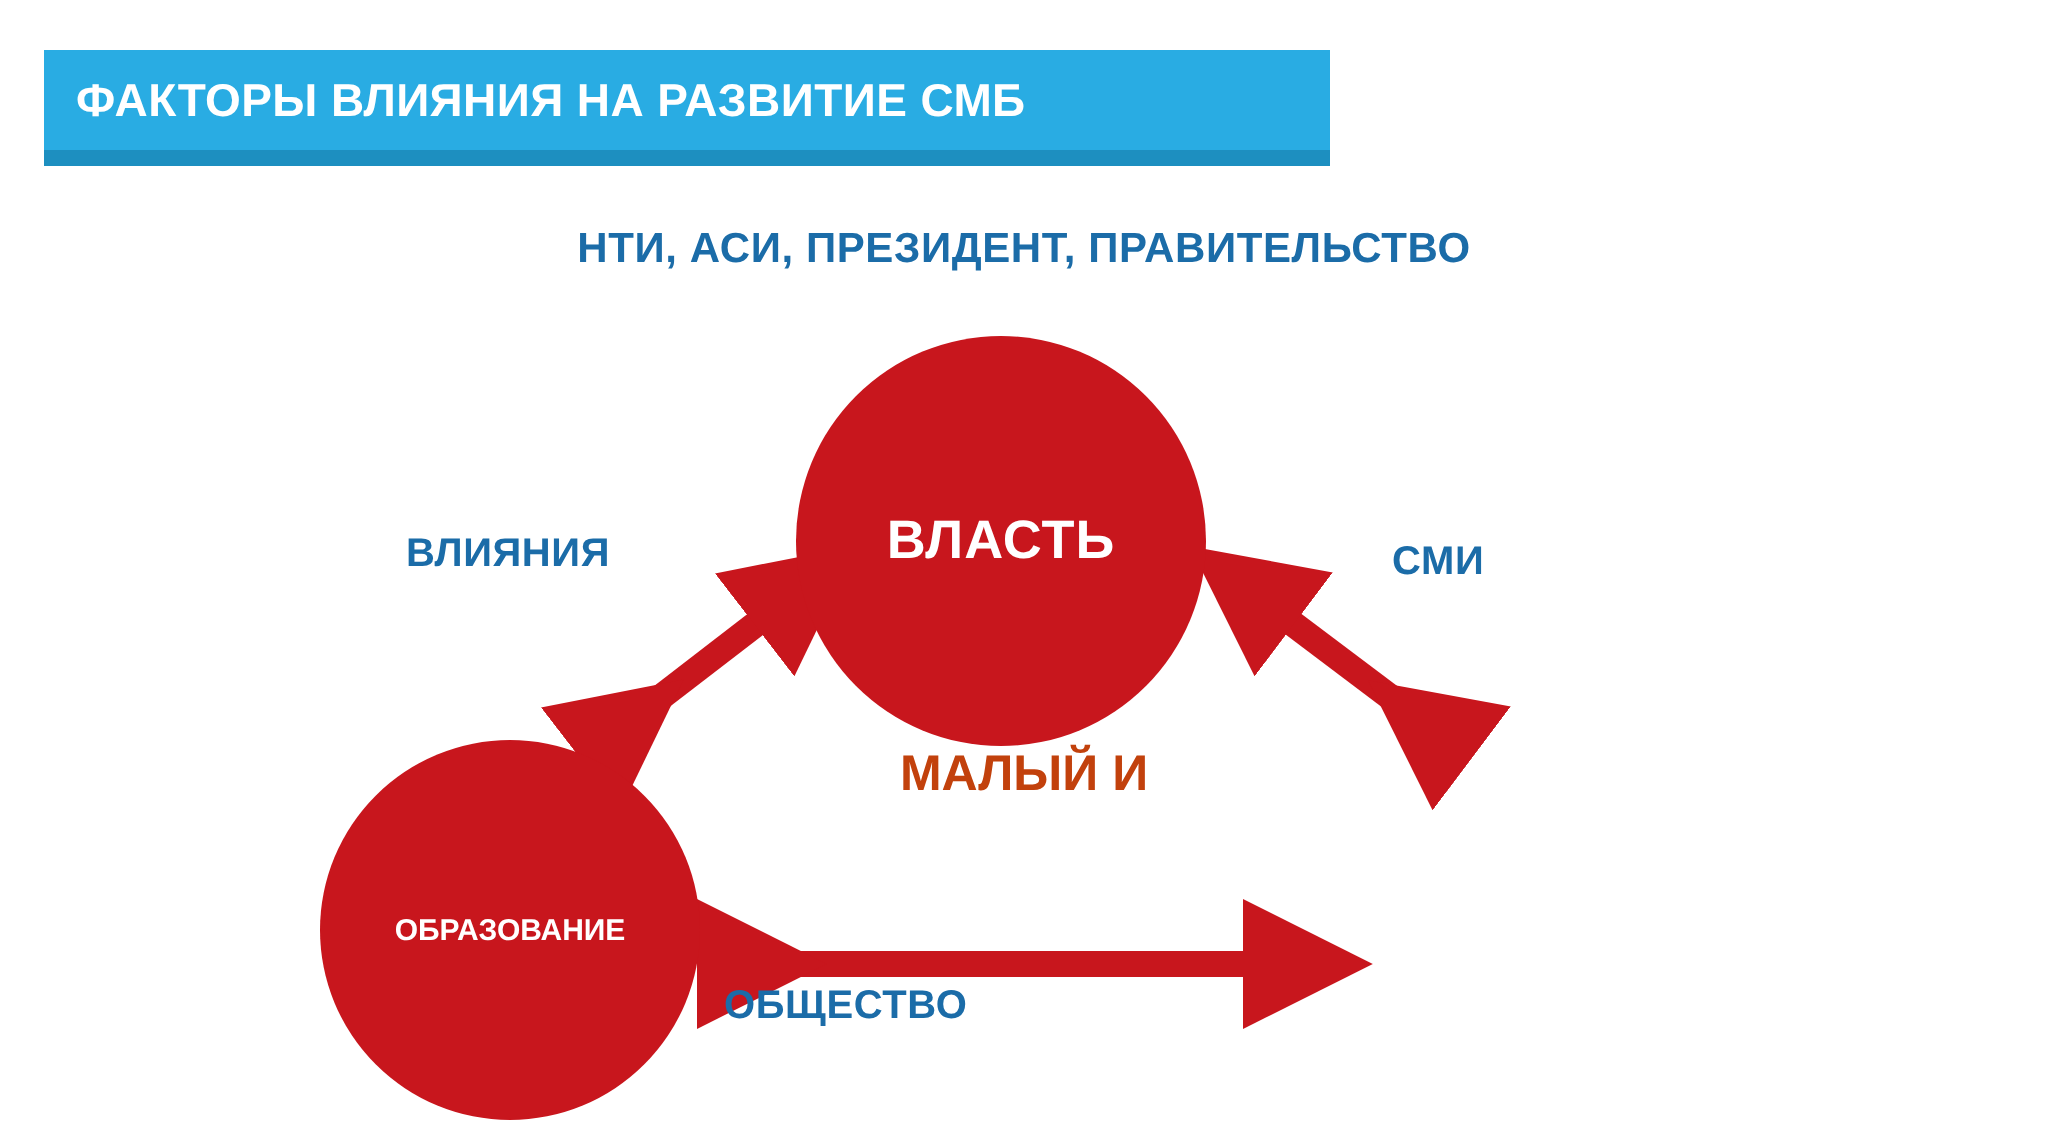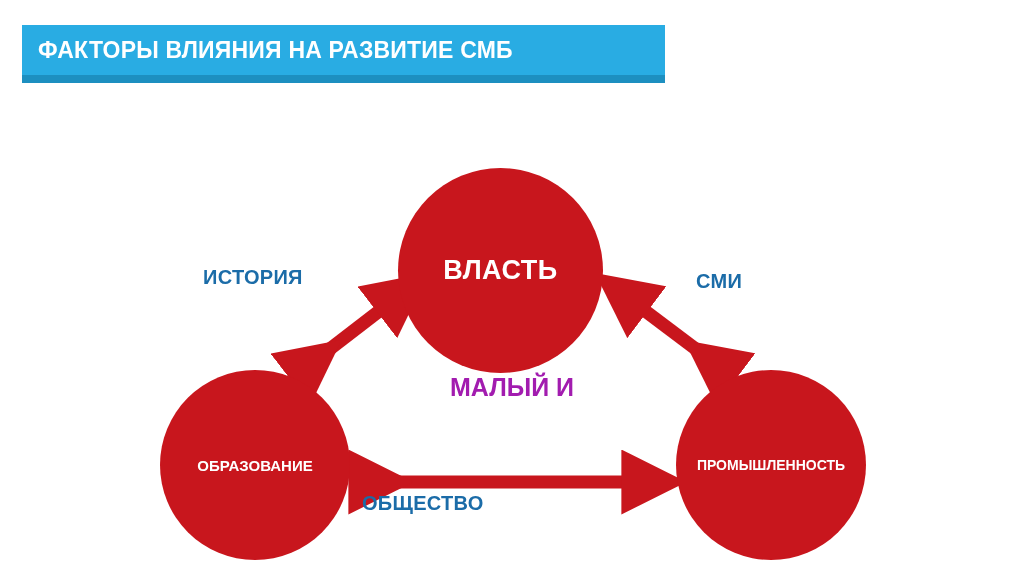--- a/index.html
+++ b/index.html
@@ -99,21 +99,21 @@
     font-weight: bold;
   }
 
   
   #center-label {
     position: absolute;
     left: 362px;
     top: 372px;
     width: 300px;
     text-align: center;
-    color: #a21caf;
+    color: #c2410c;
     font-size: 25px;
     font-weight: bold;
     line-height: 31px;
   }
   #center-label span { display: block; }
 
   
   .side-caption {
     position: absolute;
     color: #1b6ca8;
@@ -143,20 +143,21 @@
 </head>
 <body>
 
 <div id="page">
 
   <div id="title-banner-shadow"></div>
   <div id="title-banner">
     <div id="title-text">ФАКТОРЫ ВЛИЯНИЯ НА РАЗВИТИЕ СМБ</div>
   </div>
 
+  <div id="top-caption">НТИ, АСИ, ПРЕЗИДЕНТ, ПРАВИТЕЛЬСТВО</div>
 
   <svg id="arrows" viewBox="0 0 1024 574">
     <defs>
       <marker id="head-red" markerWidth="5" markerHeight="5" refX="2.2" refY="2.5" orient="auto">
         <path d="M0,0 L5,2.5 L0,5 z" fill="#c8161d"></path>
       </marker>
     </defs>
 
     <line x1="313" y1="362" x2="400" y2="295" stroke="#c8161d" stroke-width="13" marker-start="url(#head-red)" marker-end="url(#head-red)"></line>
 
@@ -166,25 +167,22 @@
   </svg>
 
   <div class="circle" id="circle-power">
     <span>ВЛАСТЬ</span>
   </div>
 
   <div class="circle" id="circle-education">
     <span>ОБРАЗОВАНИЕ</span>
   </div>
 
-  <div class="circle" id="circle-industry">
-    <span>ПРОМЫШЛЕННОСТЬ</span>
-  </div>
 
   <div id="center-label">
     <span>МАЛЫЙ И</span>
   </div>
 
-  <div class="side-caption" id="caption-history">ИСТОРИЯ</div>
+  <div class="side-caption" id="caption-history">ВЛИЯНИЯ</div>
   <div class="side-caption" id="caption-media">СМИ</div>
   <div class="side-caption" id="caption-society">ОБЩЕСТВО</div>
 
 </div>
 
 </body></html>

